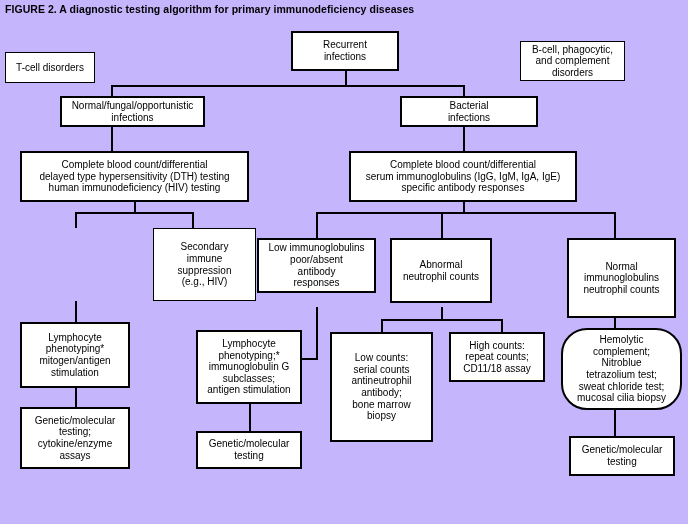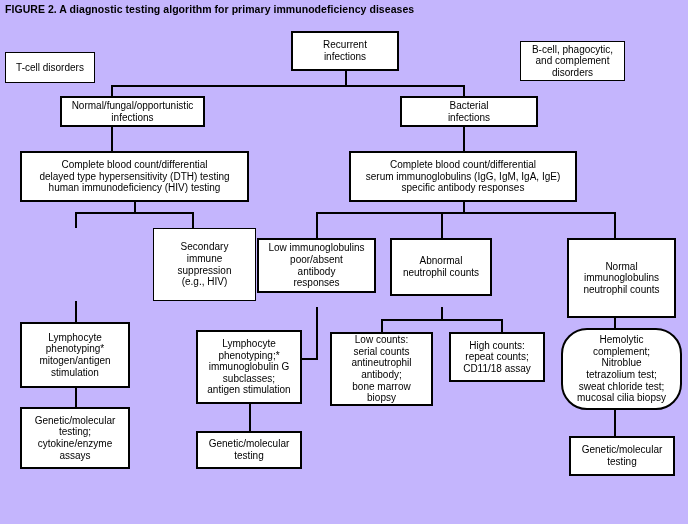--- a/index.html
+++ b/index.html
@@ -152,21 +152,21 @@
 (e.g., HIV)</span>
   </div>
 
   <div class="node" style="left:257px; top:238px; width:119px; height:55px;">
     <span class="txt">Low immunoglobulins
 poor/absent
 antibody
 responses</span>
   </div>
 
-  <div class="node" style="left:390px; top:238px; width:102px; height:58px;">
+  <div class="node" style="left:390px; top:238px; width:102px; height:65px;">
     <span class="txt">Abnormal
 neutrophil counts</span>
   </div>
 
   <div class="node" style="left:567px; top:238px; width:109px; height:80px;">
     <span class="txt">Normal
 immunoglobulins
 neutrophil counts</span>
   </div>
 
@@ -178,21 +178,21 @@
   </div>
 
   <div class="node" style="left:196px; top:330px; width:106px; height:74px;">
     <span class="txt">Lymphocyte
 phenotyping;*
 immunoglobulin G
 subclasses;
 antigen stimulation</span>
   </div>
 
-  <div class="node" style="left:330px; top:332px; width:103px; height:74px;">
+  <div class="node" style="left:330px; top:332px; width:103px; height:110px;">
     <span class="txt">Low counts:
 serial counts
 antineutrophil
 antibody;
 bone marrow
 biopsy</span>
   </div>
 
   <div class="node" style="left:449px; top:332px; width:96px; height:50px;">
     <span class="txt">High counts:

